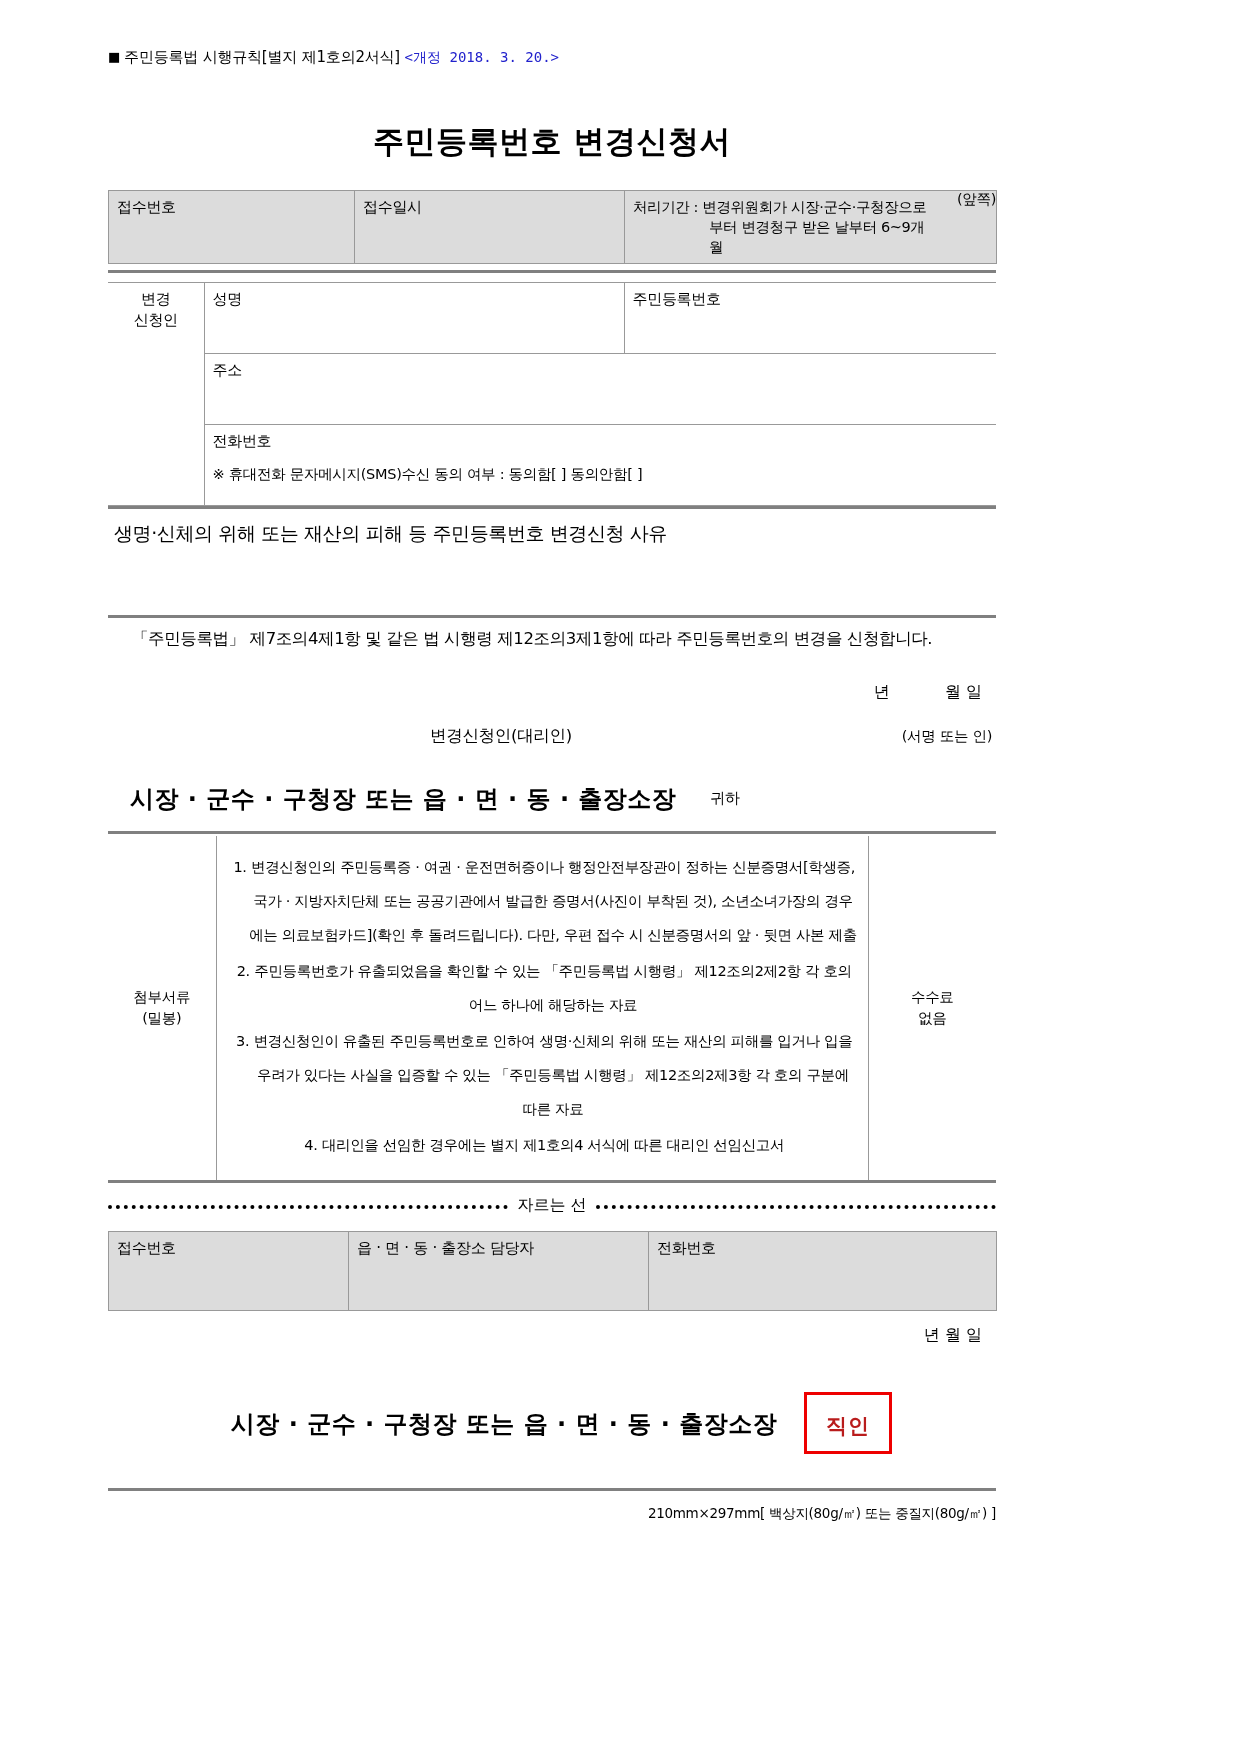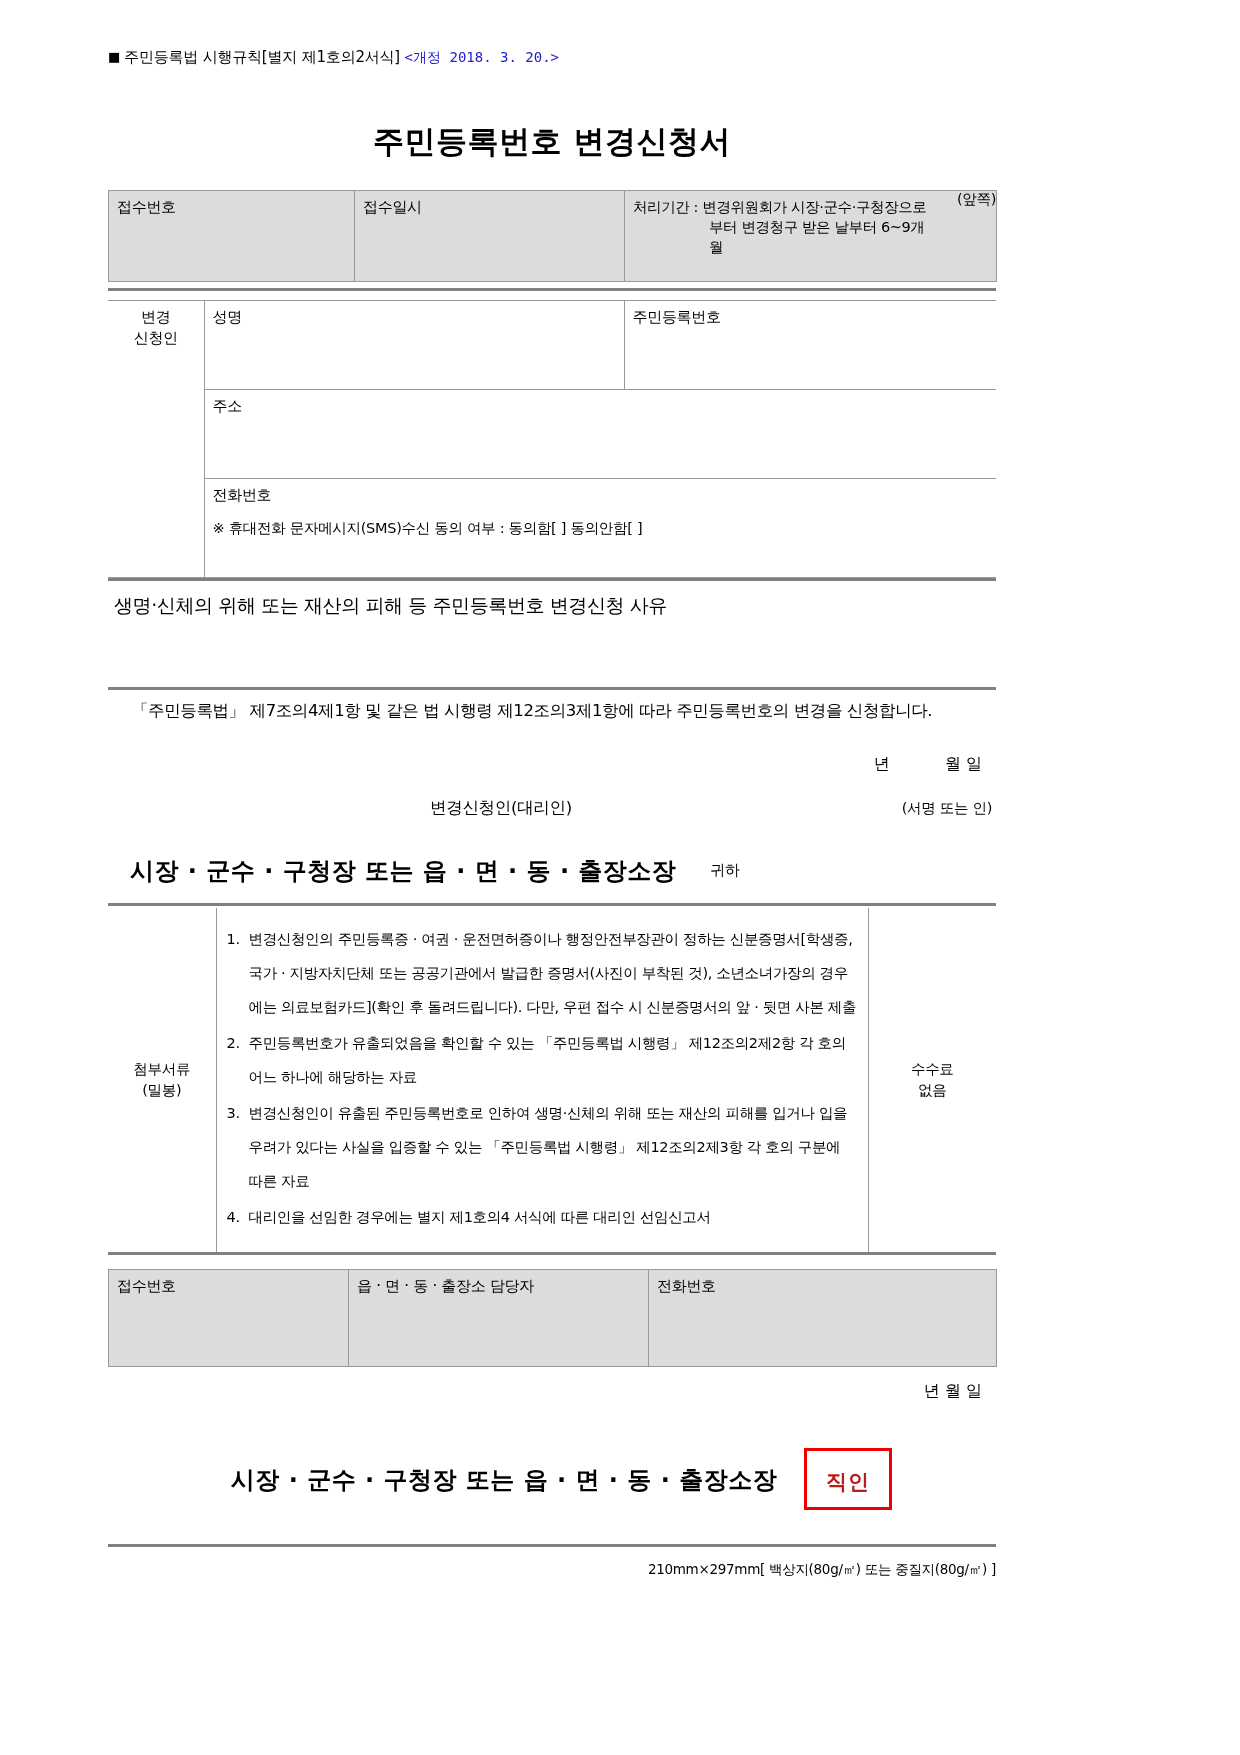--- a/index.html
+++ b/index.html
@@ -77,21 +77,21 @@
 
   
   table.grid {
     border-collapse: collapse;
     width: 888px;
     table-layout: fixed;
   }
   table.grid td {
     border: 1px solid #999999;
     vertical-align: top;
-    padding: 6px 8px 24px 8px;
+    padding: 6px 8px 6px 8px;
     font-size: 15px;
     line-height: 21px;
     letter-spacing: -0.3px;
   }
   .shade { background: #dcdcdc; }
   .tall-58 { height: 58px; }
 
   
   .recv-table { margin-top: 8px; }
   .recv-table td { padding-top: 7px; }
@@ -191,20 +191,21 @@
   table.attach {
     border-collapse: collapse;
     width: 888px;
     table-layout: fixed;
   }
   table.attach td {
     border-left: 1px solid #999999;
     border-right: 1px solid #999999;
     vertical-align: middle;
     padding: 0;
+    text-align: center;
   }
   table.attach td.docs {
     padding: 14px 10px 16px 10px;
     font-size: 14.5px;
     line-height: 34px;
     letter-spacing: -0.35px;
   }
   .attach-label, .attach-fee {
     text-align: center;
     font-size: 14.5px;
@@ -426,20 +427,25 @@
             <span>수수료</span><br>
             <span>없음</span>
           </td>
         </tr>
       </tbody>
         </table>
     </div>
 
     <hr class="rule-heavy">
 
+    <div class="cutline">
+      <span class="dash l"></span>
+      <span class="lab">자르는 선</span>
+      <span class="dash r"></span>
+    </div>
 
 
     <table class="grid recpt-table">
       <colgroup>
           <col style="width:240px">
           <col style="width:300px">
           <col style="width:348px">
         </colgroup>
       <tbody>
           <tr>

